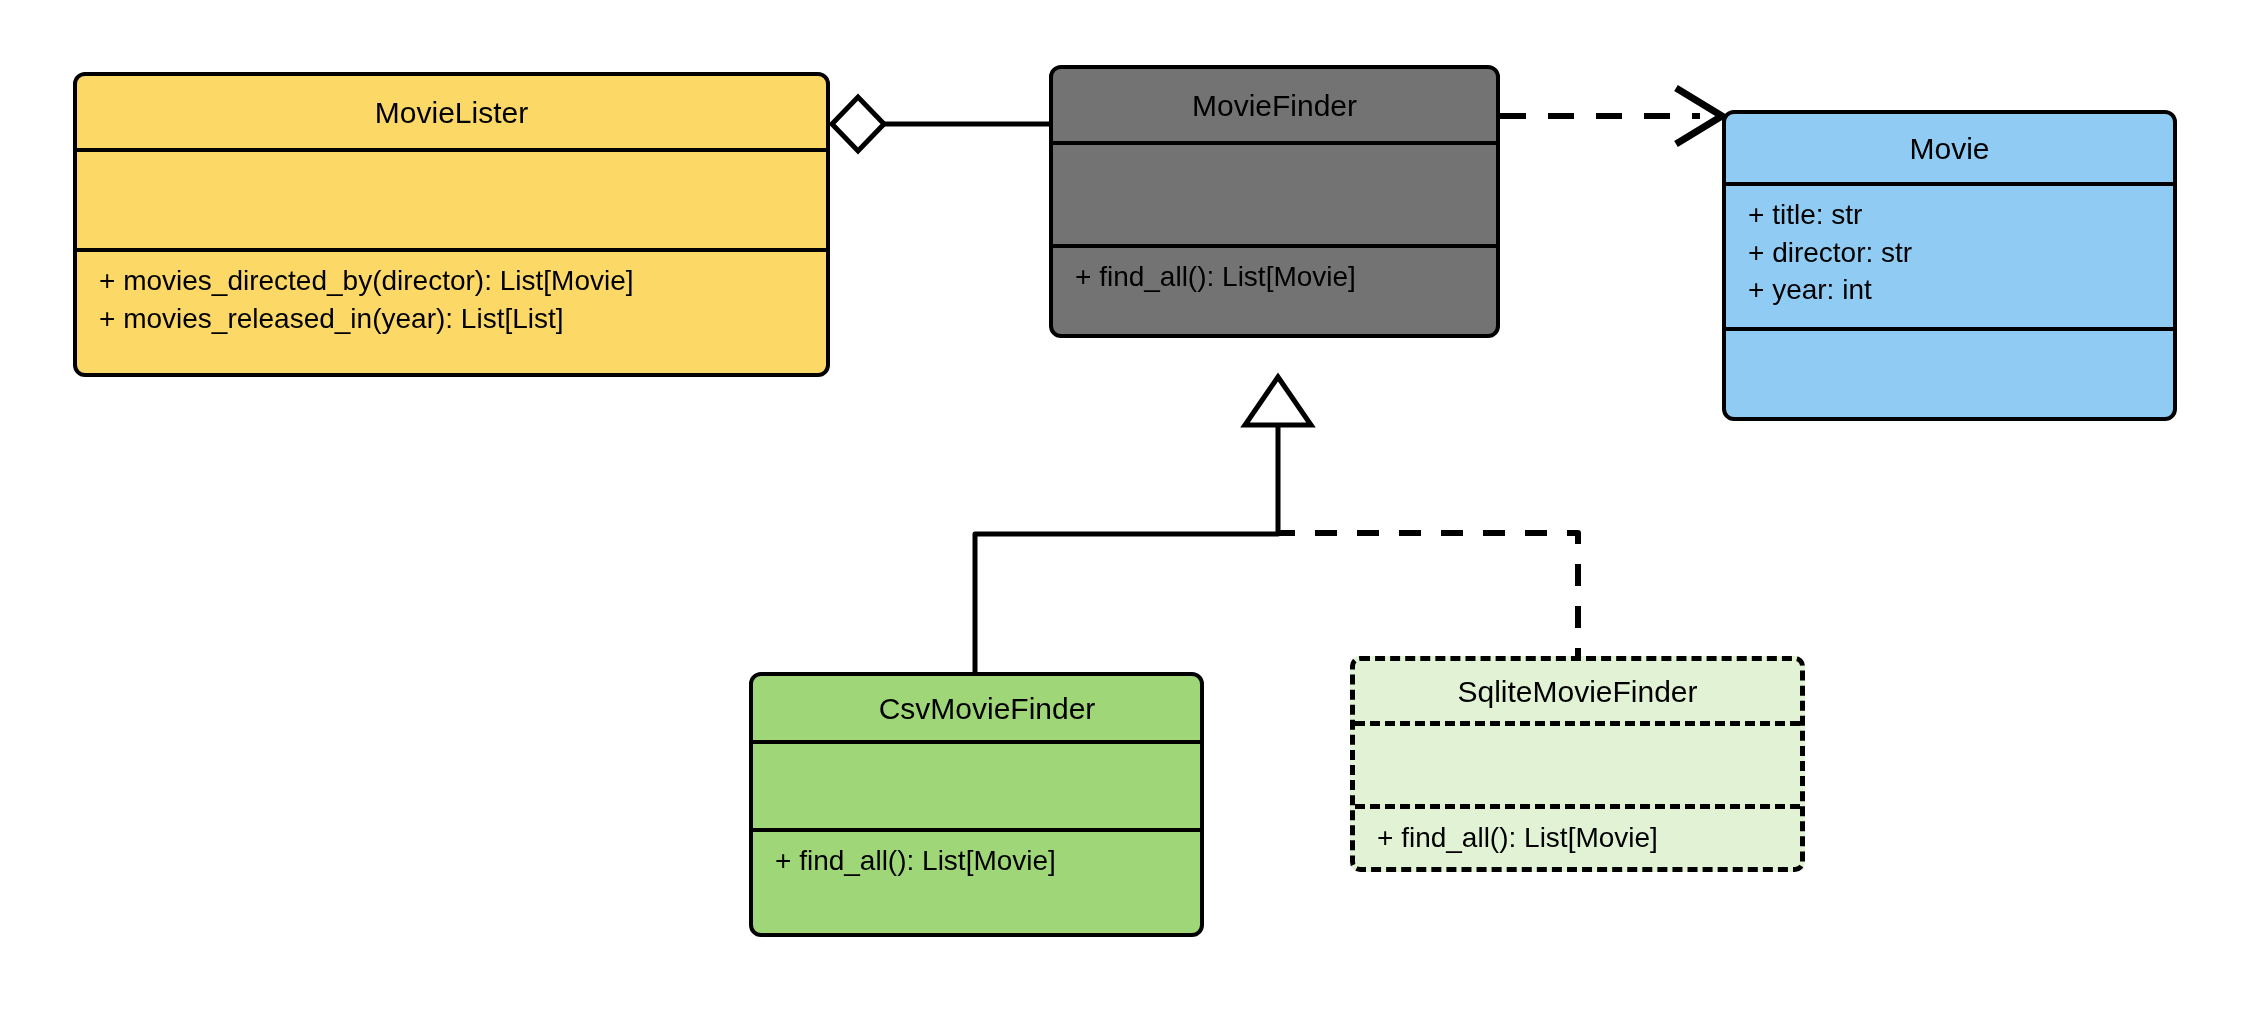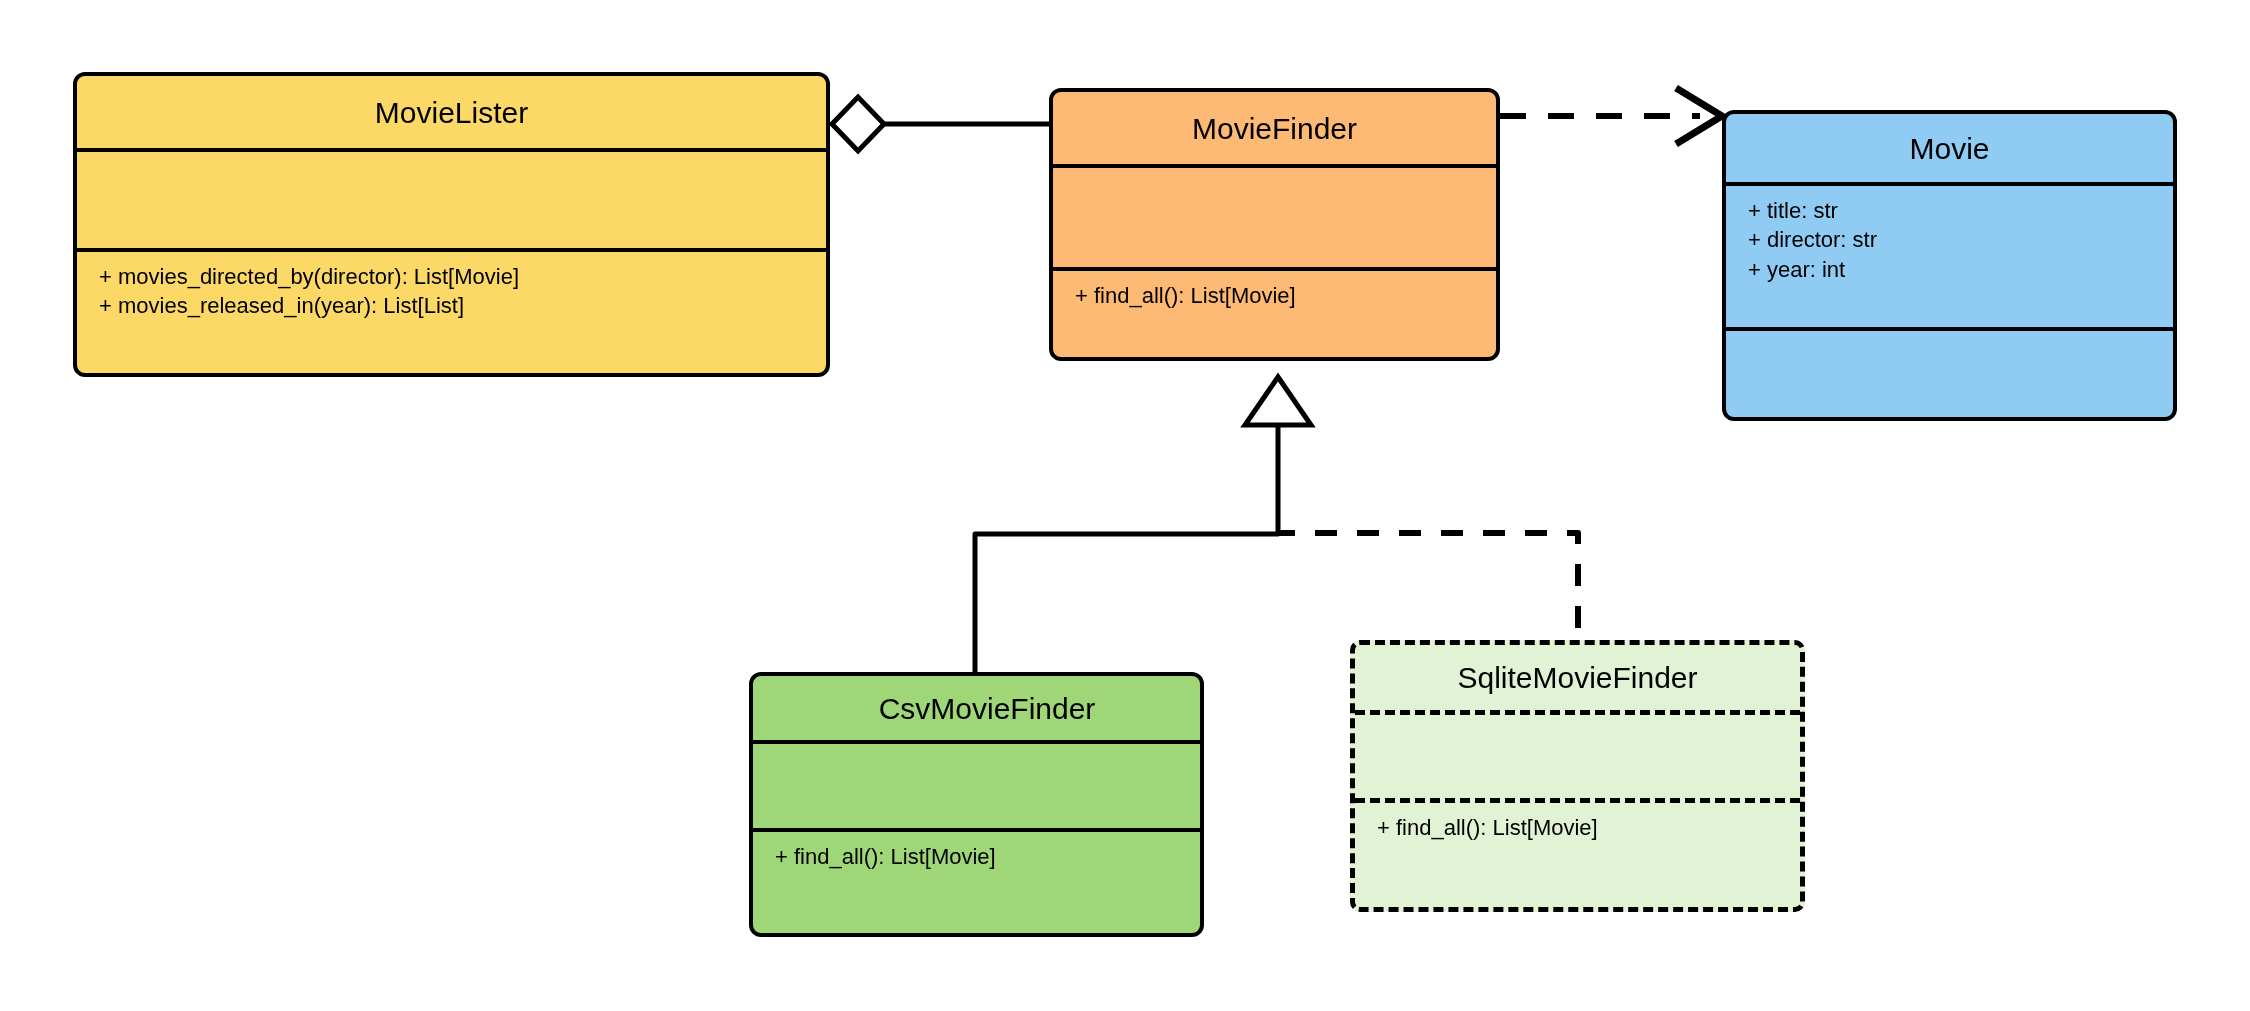--- a/index.html
+++ b/index.html
@@ -44,21 +44,21 @@
     color: #000000;
     line-height: 1.1;
     border-bottom: 4px solid #000000;
   }
   .uml-class.dashed .uml-name {
     border-bottom: 5px dashed #000000;
   }
   .uml-attrs, .uml-ops {
     box-sizing: border-box;
     padding: 10px 22px;
-    font-size: 22px;
+    font-size: 28px;
     color: #000000;
     line-height: 1.34;
   }
   .uml-attrs {
     border-bottom: 4px solid #000000;
   }
   .uml-class.dashed .uml-attrs {
     border-bottom: 5px dashed #000000;
   }
   .uml-row {
@@ -106,21 +106,21 @@
 
   <div class="uml-class" id="box-movie-lister" style="left:73px; top:72px; width:757px; height:305px; background:#fcd966;">
     <div class="uml-name" style="height:76px;">MovieLister</div>
     <div class="uml-attrs empty-compartment" style="height:100px;"></div>
     <div class="uml-ops" style="flex:1;">
       <div class="uml-row">+ movies_directed_by(director): List[Movie]</div>
       <div class="uml-row">+ movies_released_in(year): List[List]</div>
     </div>
   </div>
 
-  <div class="uml-class" id="box-movie-finder" style="left:1049px; top:88px; width:451px; height:273px; background:#fdba74;">
+  <div class="uml-class" id="box-movie-finder" style="left:1049px; top:65px; width:451px; height:273px; background:#737373;">
     <div class="uml-name" style="height:76px;">MovieFinder</div>
     <div class="uml-attrs empty-compartment" style="height:103px;"></div>
     <div class="uml-ops" style="flex:1;">
       <div class="uml-row">+ find_all(): List[Movie]</div>
     </div>
   </div>
 
   <div class="uml-class" id="box-movie" style="left:1722px; top:66px; width:455px; height:311px; background:#8fcbf2;margin-top:44px;">
     <div class="uml-name" style="height:72px;">Movie</div>
     <div class="uml-attrs" style="height:145px;">
@@ -132,21 +132,21 @@
   </div>
 
   <div class="uml-class" id="box-csv-movie-finder" style="left:749px; top:672px; width:455px; height:265px; background:#9fd678;">
     <div class="uml-name" style="height:68px;padding-left:21px;">CsvMovieFinder</div>
     <div class="uml-attrs empty-compartment" style="height:88px;"></div>
     <div class="uml-ops" style="flex:1;">
       <div class="uml-row">+ find_all(): List[Movie]</div>
     </div>
   </div>
 
-  <div class="uml-class dashed" id="box-sqlite-movie-finder" style="left:1350px; top:640px; width:455px; height:272px; background:#e2f2d5;">
+  <div class="uml-class dashed" id="box-sqlite-movie-finder" style="left:1350px; top:656px; width:455px; height:216px; background:#e2f2d5;">
     <div class="uml-name" style="height:70px;">SqliteMovieFinder</div>
     <div class="uml-attrs empty-compartment" style="height:88px;"></div>
     <div class="uml-ops" style="flex:1;">
       <div class="uml-row">+ find_all(): List[Movie]</div>
     </div>
   </div>
 
 </div>
 
 </body></html>

